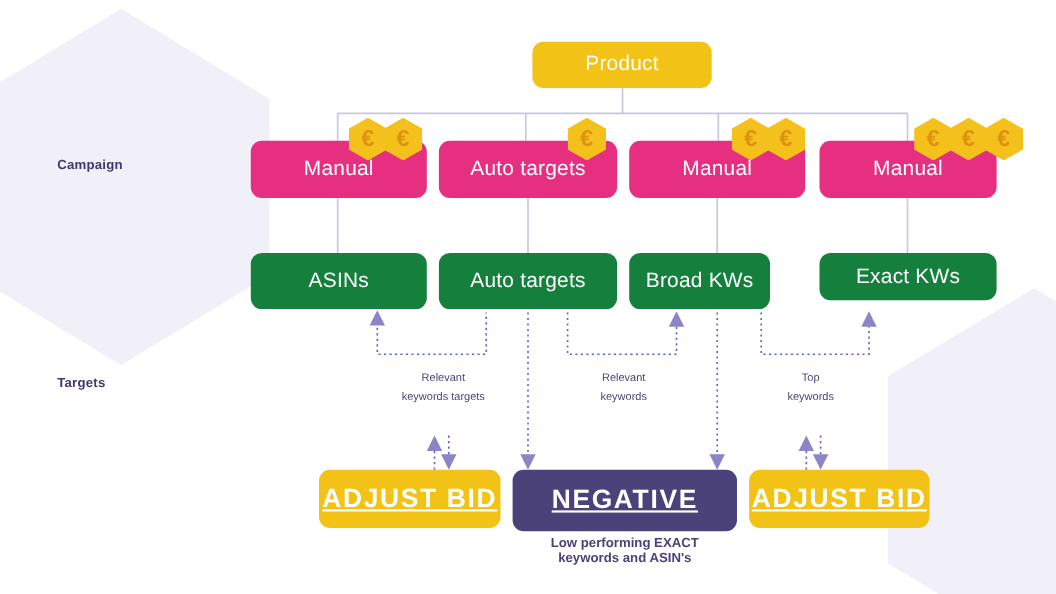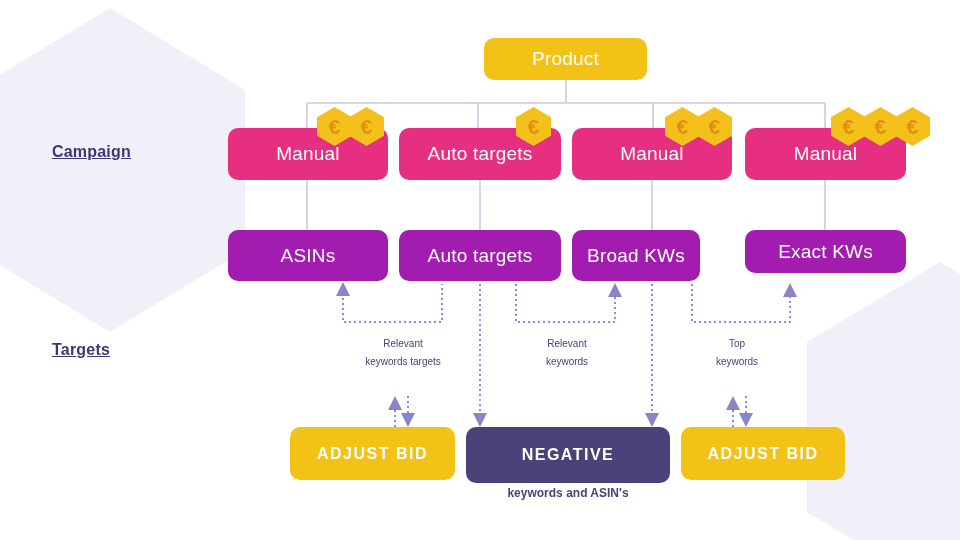--- a/index.html
+++ b/index.html
@@ -4,32 +4,32 @@
 <style>
   html,body{margin:0;padding:0;background:#ffffff;}
   #canvas{
     position:relative;width:960px;height:540px;overflow:hidden;
     background:#ffffff;
     font-family:"Liberation Sans", sans-serif;
   }
   svg.layer{position:absolute;left:0;top:0;width:960px;height:540px;}
   .row-label{
     position:absolute;left:52px;
-    font-size:16px;font-weight:700;color:#3E3773;letter-spacing:.2px;text-decoration:underline;
+    font-size:12px;font-weight:700;color:#3E3773;letter-spacing:.2px;
   }
   .box{
     position:absolute;display:flex;align-items:center;justify-content:center;
     color:#ffffff;border-radius:10px;font-size:19px;font-weight:500;
     letter-spacing:.2px;box-sizing:border-box;
   }
   .yellow{background:#F3C217;}
   .pink{background:#E62F81;}
-  .blue{background:#a21caf;}
+  .blue{background:#15803d;}
   .darkpurple{background:#4B4279;}
-  .action{font-size:16px;font-weight:600;letter-spacing:1.5px;}
+  .action{font-size:24px;font-weight:600;letter-spacing:1.5px;text-decoration:underline;}
   .coins{position:absolute;top:-21px;display:flex;}
   .coin{
     width:35px;height:39px;margin-left:-3px;
     display:flex;align-items:center;justify-content:center;
     background:#F4C01B;color:#DE9210;font-size:21px;font-weight:700;
     clip-path:polygon(50% 0,100% 26%,100% 74%,50% 100%,0 74%,0 26%);
   }
   .target-label{
     position:absolute;top:335px;text-align:center;
     font-size:10px;line-height:18px;font-weight:500;color:#4A4379;
@@ -125,16 +125,17 @@
   <div class="target-label" style="left:662px;width:150px">
     <div>Top</div>
     <div>keywords</div>
   </div>
 
   <div class="box yellow action" style="left:290px;top:427px;width:165px;height:53px">ADJUST BID</div>
   <div class="box darkpurple action" style="left:466px;top:427px;width:204px;height:56px">NEGATIVE</div>
   <div class="box yellow action" style="left:681px;top:427px;width:164px;height:53px">ADJUST BID</div>
 
   <div class="caption" style="left:468px;top:486px;width:200px">
+    <div>Low performing EXACT</div>
     <div>keywords and ASIN's</div>
   </div>
 
 </div>
 
 </body></html>

